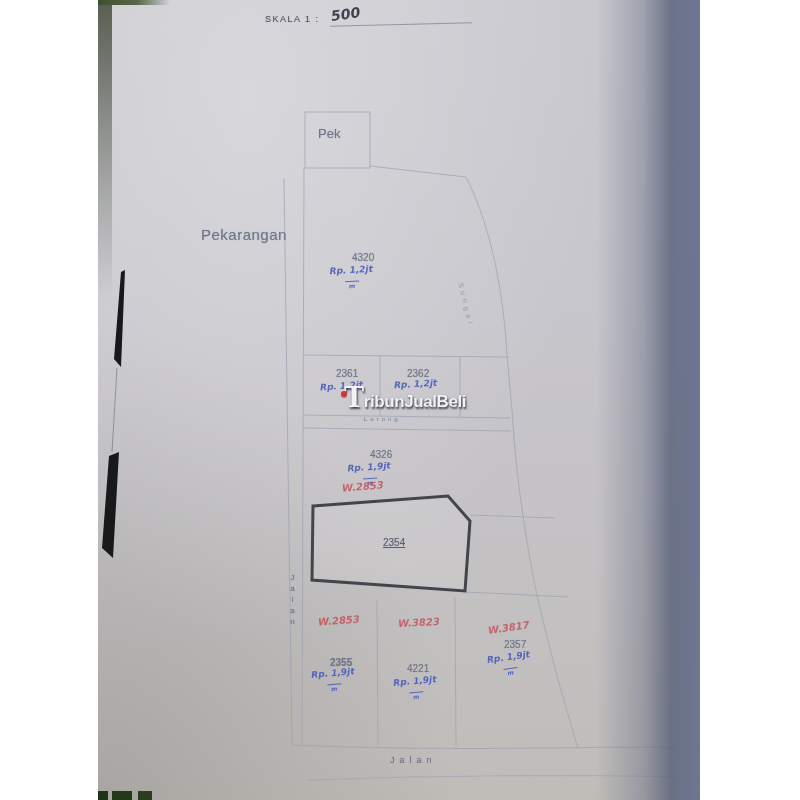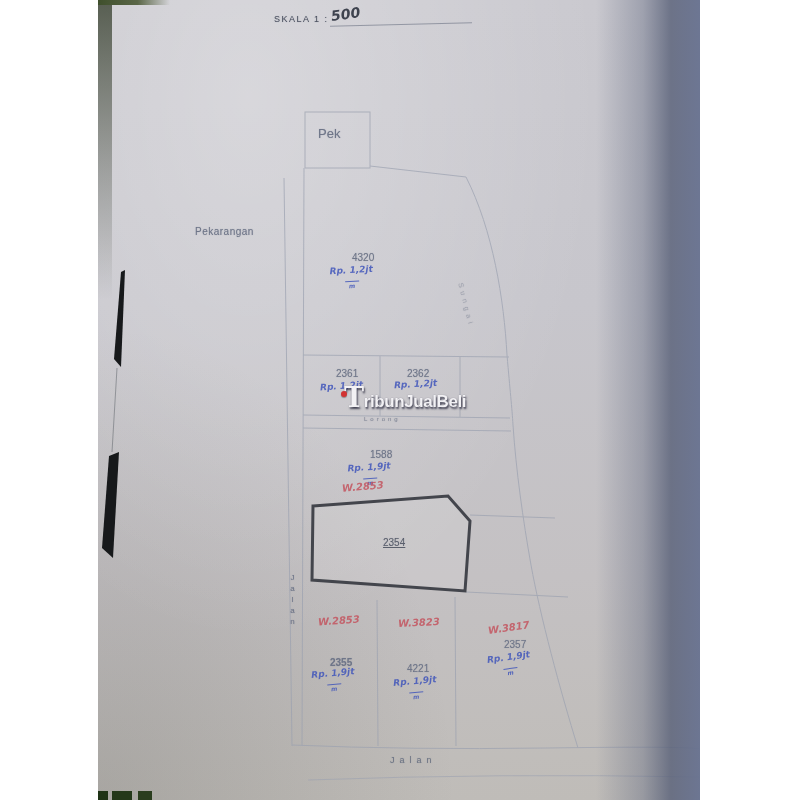--- a/index.html
+++ b/index.html
@@ -100,44 +100,44 @@
 
         <polygon points="215,506 350,496 372,521 367,591 214,580" fill="rgba(255,255,255,0.10)" stroke="#43454c" stroke-width="3"></polygon>
 
         <g fill="#17191b">
           <polygon points="27,270 23,272 16,359 23,367"></polygon>
           <polygon points="21,452 11,456 4,548 15,558"></polygon>
         </g>
         <path d="M19,368 L14,452" stroke="#5a5f66" stroke-width="1" opacity="0.5" fill="none"></path>
       </svg>
 
-      <div class="lbl" style="left:176px;top:15px;font-size:9px;letter-spacing:1.5px;color:#4d5260;">SKALA 1 :</div>
+      <div class="lbl" style="left:167px;top:15px;font-size:9px;letter-spacing:1.5px;color:#4d5260;">SKALA 1 :</div>
       <div class="hand hand-dark" style="left:233px;top:7px;font-size:14px;transform:rotate(-8deg);">500</div>
       <div class="scale-line"></div>
 
       <div class="lbl" style="left:220px;top:127px;font-size:13px;">Pek</div>
-      <div class="lbl" style="left:97px;top:227px;font-size:10px;letter-spacing:0.5px;">Pekarangan</div>
+      <div class="lbl" style="left:103px;top:227px;font-size:15px;letter-spacing:0.5px;">Pekarangan</div>
       <div class="lbl" style="left:266px;top:416px;font-size:6px;letter-spacing:3px;opacity:0.75;">Lorong</div>
       <div class="lbl" style="left:366px;top:282px;font-size:7px;letter-spacing:4px;opacity:0.45;
            transform:rotate(76deg);transform-origin:top left;">Sungai</div>
       <div class="lbl vtext" style="left:190px;top:573px;font-size:8px;letter-spacing:2px;">Jalan</div>
       <div class="lbl" style="left:292px;top:756px;font-size:9px;letter-spacing:5px;color:#6e7584;">Jalan</div>
 
       <div class="lbl" style="left:254px;top:253px;font-size:10px;">4320</div>
       <div class="hand hand-blue frac" style="left:232px;top:266px;transform:rotate(-3deg);">
         <span class="top">Rp. 1,2jt</span>
         <span class="bot">m</span>
       </div>
 
       <div class="lbl" style="left:238px;top:369px;font-size:10px;">2361</div>
       <div class="hand hand-blue" style="left:222px;top:382px;font-size:9px;transform:rotate(-4deg);">Rp. 1,2jt</div>
       <div class="lbl" style="left:300px;top:369px;font-size:10px;margin-left:9px;">2362</div>
       <div class="hand hand-blue" style="left:296px;top:380px;font-size:9px;transform:rotate(-3deg);">Rp. 1,2jt</div>
 
-      <div class="lbl" style="left:272px;top:450px;font-size:10px;">1588</div>
+      <div class="lbl" style="left:272px;top:450px;font-size:10px;">4326</div>
       <div class="hand hand-blue frac" style="left:250px;top:463px;transform:rotate(-4deg);">
         <span class="top">Rp. 1,9jt</span>
         <span class="bot">m</span>
       </div>
       <div class="hand hand-red" style="left:244px;top:482px;font-size:10px;transform:rotate(-5deg);">W.2853</div>
 
       <div class="lbl" style="left:285px;top:538px;font-size:10px;color:#5a5f6c;text-decoration:underline;">2354</div>
 
       <div class="hand hand-red" style="left:220px;top:616px;font-size:10px;transform:rotate(-4deg);">W.2853</div>
       <div class="hand hand-red" style="left:300px;top:618px;font-size:10px;transform:rotate(-3deg);">W.3823</div>

